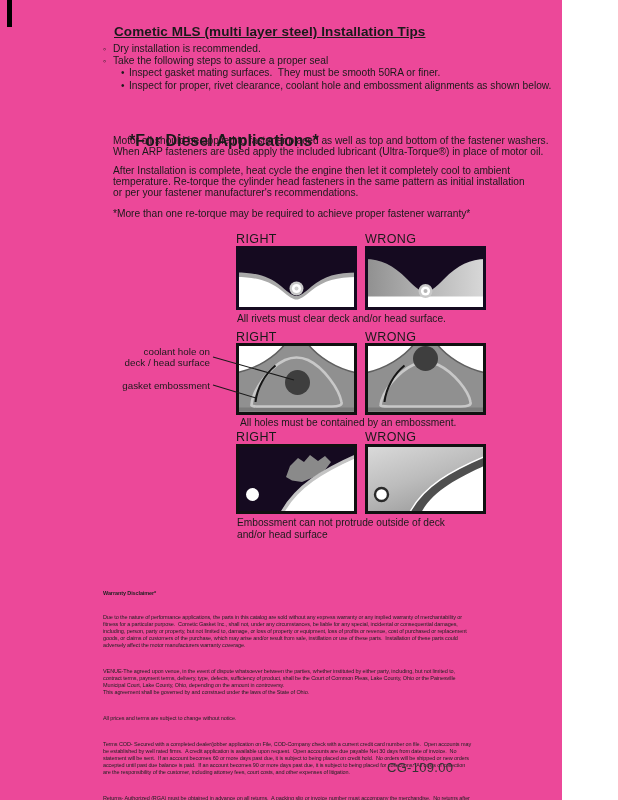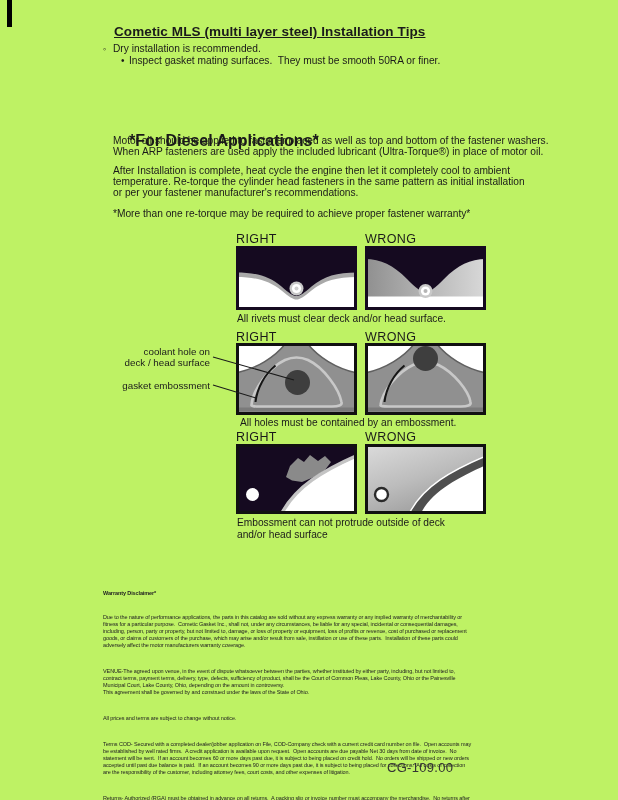--- a/index.html
+++ b/index.html
@@ -1,17 +1,17 @@
 <!DOCTYPE html>
 <html><head>
 <meta charset="utf-8">
 <style>
   html,body { margin:0; padding:0; background:#ffffff; }
   .page {
-    position:relative; width:618px; height:800px; background:#bef264;
+    position:relative; width:562px; height:800px; background:#ec4899;
     font-family:"Liberation Sans", sans-serif; color:#1a1a1a; overflow:hidden;
   }
   .corner-mark { position:absolute; left:7px; top:0; width:5px; height:27px; background:#000; }
 
   .title {
     position:absolute; left:114px; top:24px; margin:0;
     font-size:13.5px; font-weight:bold; text-decoration:underline; letter-spacing:0.1px;
   }
 
   .bullets { position:absolute; left:103px; top:43px; font-size:10.2px; line-height:12.2px; }
@@ -57,21 +57,23 @@
 <body>
 
 <div class="page">
 
   <div class="corner-mark"></div>
 
   <h1 class="title">Cometic MLS (multi layer steel) Installation Tips</h1>
 
   <div class="bullets">
     <div class="b"><span class="mk">◦</span><span>Dry installation is recommended.</span></div>
+    <div class="b"><span class="mk">◦</span><span>Take the following steps to assure a proper seal</span></div>
     <div class="b sub"><span class="mk2">•</span><span>Inspect gasket mating surfaces.  They must be smooth 50RA or finer.</span></div>
+    <div class="b sub"><span class="mk2">•</span><span>Inspect for proper, rivet clearance, coolant hole and embossment alignments as shown below.</span></div>
   </div>
 
   <h2 class="diesel-heading">*For Diesel Applications*</h2>
   <div class="para para1">Motor oil should be applied to fastener placed as well as top and bottom of the fastener washers.
 When ARP fasteners are used apply the included lubricant (Ultra-Torque®) in place of motor oil.</div>
   <div class="para para2">After Installation is complete, heat cycle the engine then let it completely cool to ambient
 temperature. Re-torque the cylinder head fasteners in the same pattern as initial installation
 or per your fastener manufacturer's recommendations.</div>
   <div class="para para3">*More than one re-torque may be required to achieve proper fastener warranty*</div>
 

